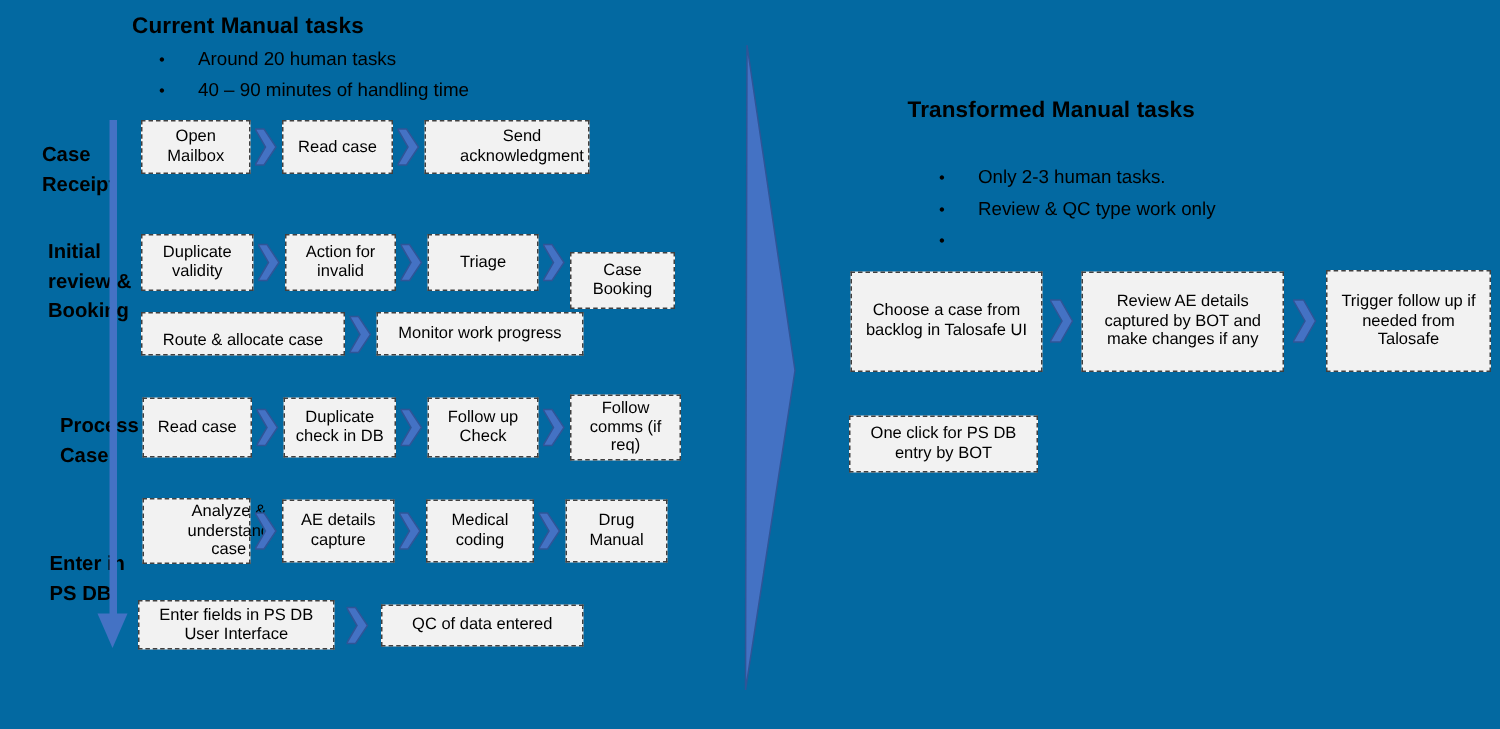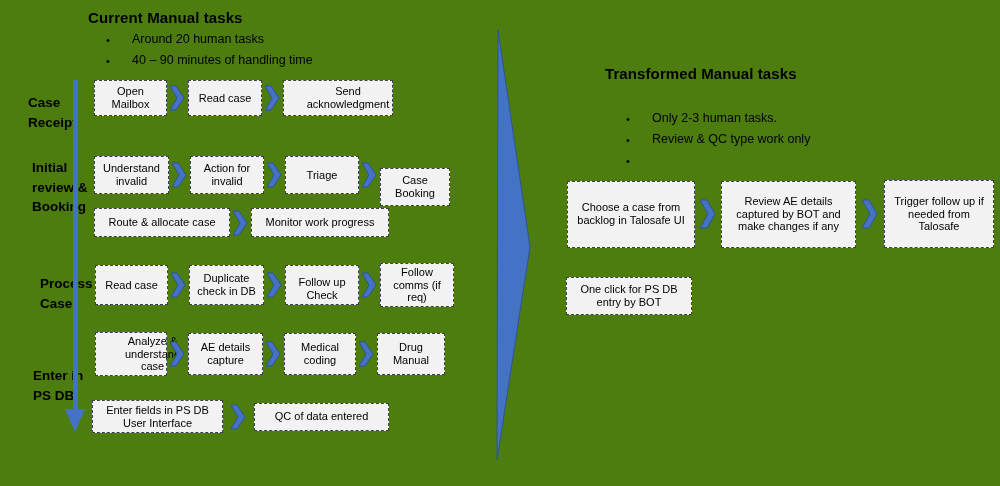--- a/index.html
+++ b/index.html
@@ -1,17 +1,17 @@
 <!DOCTYPE html>
 <html><head>
 <meta charset="utf-8">
 <style>
   html,body { margin:0; padding:0; background:#fff; }
   .canvas {
-    position:relative; width:1000px; height:486px; background:#4d7c0f;
+    position:relative; width:1000px; height:486px; background:#0369a1;
     font-family:"Liberation Sans", sans-serif; color:#000; overflow:hidden;
   }
   .title { position:absolute; font-weight:bold; font-size:15px; letter-spacing:0.1px; }
   .bullets { position:absolute; font-size:12.5px; }
   .bullets .li { display:flex; align-items:flex-start; margin-bottom:5px; }
   .bullets .dot { width:8px; margin-right:18px; font-size:11px; line-height:16px; }
   .stage { position:absolute; font-weight:bold; font-size:13.5px; line-height:1.45; }
   .prow { position:absolute; display:flex; align-items:center; }
   .pbox {
     background:#F2F2F2; border:1px dashed #404040; box-sizing:border-box;
@@ -67,21 +67,21 @@
     <svg class="chev" width="15" height="26" viewBox="0 0 15 26">
         <polygon points="0,1 6,1 14,13 6,25 0,25 7,13" fill="#4472C4" stroke="#2F5597" stroke-width="1"></polygon>
       </svg>
     <div class="pbox" style="width:110px; height:36px;padding-left:24px;">
         <span>Send acknowledgment</span>
       </div>
   </div>
 
   <div class="prow" style="left:94px; top:144px;">
     <div class="pbox" style="width:75px; height:38px;">
-        <span>Understand invalid</span>
+        <span>Duplicate validity</span>
       </div>
     <svg class="chev" width="15" height="26" viewBox="0 0 15 26">
         <polygon points="0,1 6,1 14,13 6,25 0,25 7,13" fill="#4472C4" stroke="#2F5597" stroke-width="1"></polygon>
       </svg>
     <div class="pbox" style="width:74px; height:38px;">
         <span>Action for invalid</span>
       </div>
     <svg class="chev" width="15" height="26" viewBox="0 0 15 26">
         <polygon points="0,1 6,1 14,13 6,25 0,25 7,13" fill="#4472C4" stroke="#2F5597" stroke-width="1"></polygon>
       </svg>
@@ -90,21 +90,21 @@
       </div>
     <svg class="chev" width="15" height="26" viewBox="0 0 15 26">
         <polygon points="0,1 6,1 14,13 6,25 0,25 7,13" fill="#4472C4" stroke="#2F5597" stroke-width="1"></polygon>
       </svg>
     <div class="pbox" style="width:70px; height:38px;margin-top:24px;">
         <span>Case Booking</span>
       </div>
   </div>
 
   <div class="prow" style="left:94px; top:208px;">
-    <div class="pbox" style="width:136px; height:29px;">
+    <div class="pbox" style="width:136px; height:29px;align-items:flex-end;">
         <span>Route &amp; allocate case</span>
       </div>
     <svg class="chev" width="15" height="26" viewBox="0 0 15 26">
         <polygon points="0,1 6,1 14,13 6,25 0,25 7,13" fill="#4472C4" stroke="#2F5597" stroke-width="1"></polygon>
       </svg>
     <div class="pbox" style="width:138px; height:29px;">
         <span>Monitor work progress</span>
       </div>
   </div>
 
@@ -114,21 +114,21 @@
       </div>
     <svg class="chev" width="15" height="26" viewBox="0 0 15 26">
         <polygon points="0,1 6,1 14,13 6,25 0,25 7,13" fill="#4472C4" stroke="#2F5597" stroke-width="1"></polygon>
       </svg>
     <div class="pbox" style="width:75px; height:40px;">
         <span>Duplicate check in DB</span>
       </div>
     <svg class="chev" width="15" height="26" viewBox="0 0 15 26">
         <polygon points="0,1 6,1 14,13 6,25 0,25 7,13" fill="#4472C4" stroke="#2F5597" stroke-width="1"></polygon>
       </svg>
-    <div class="pbox" style="width:74px; height:40px;align-items:flex-end;">
+    <div class="pbox" style="width:74px; height:40px;">
         <span>Follow up Check</span>
       </div>
     <svg class="chev" width="15" height="26" viewBox="0 0 15 26">
         <polygon points="0,1 6,1 14,13 6,25 0,25 7,13" fill="#4472C4" stroke="#2F5597" stroke-width="1"></polygon>
       </svg>
     <div class="pbox" style="width:74px; height:44px;">
         <span>Follow comms (if req)</span>
       </div>
   </div>
 

